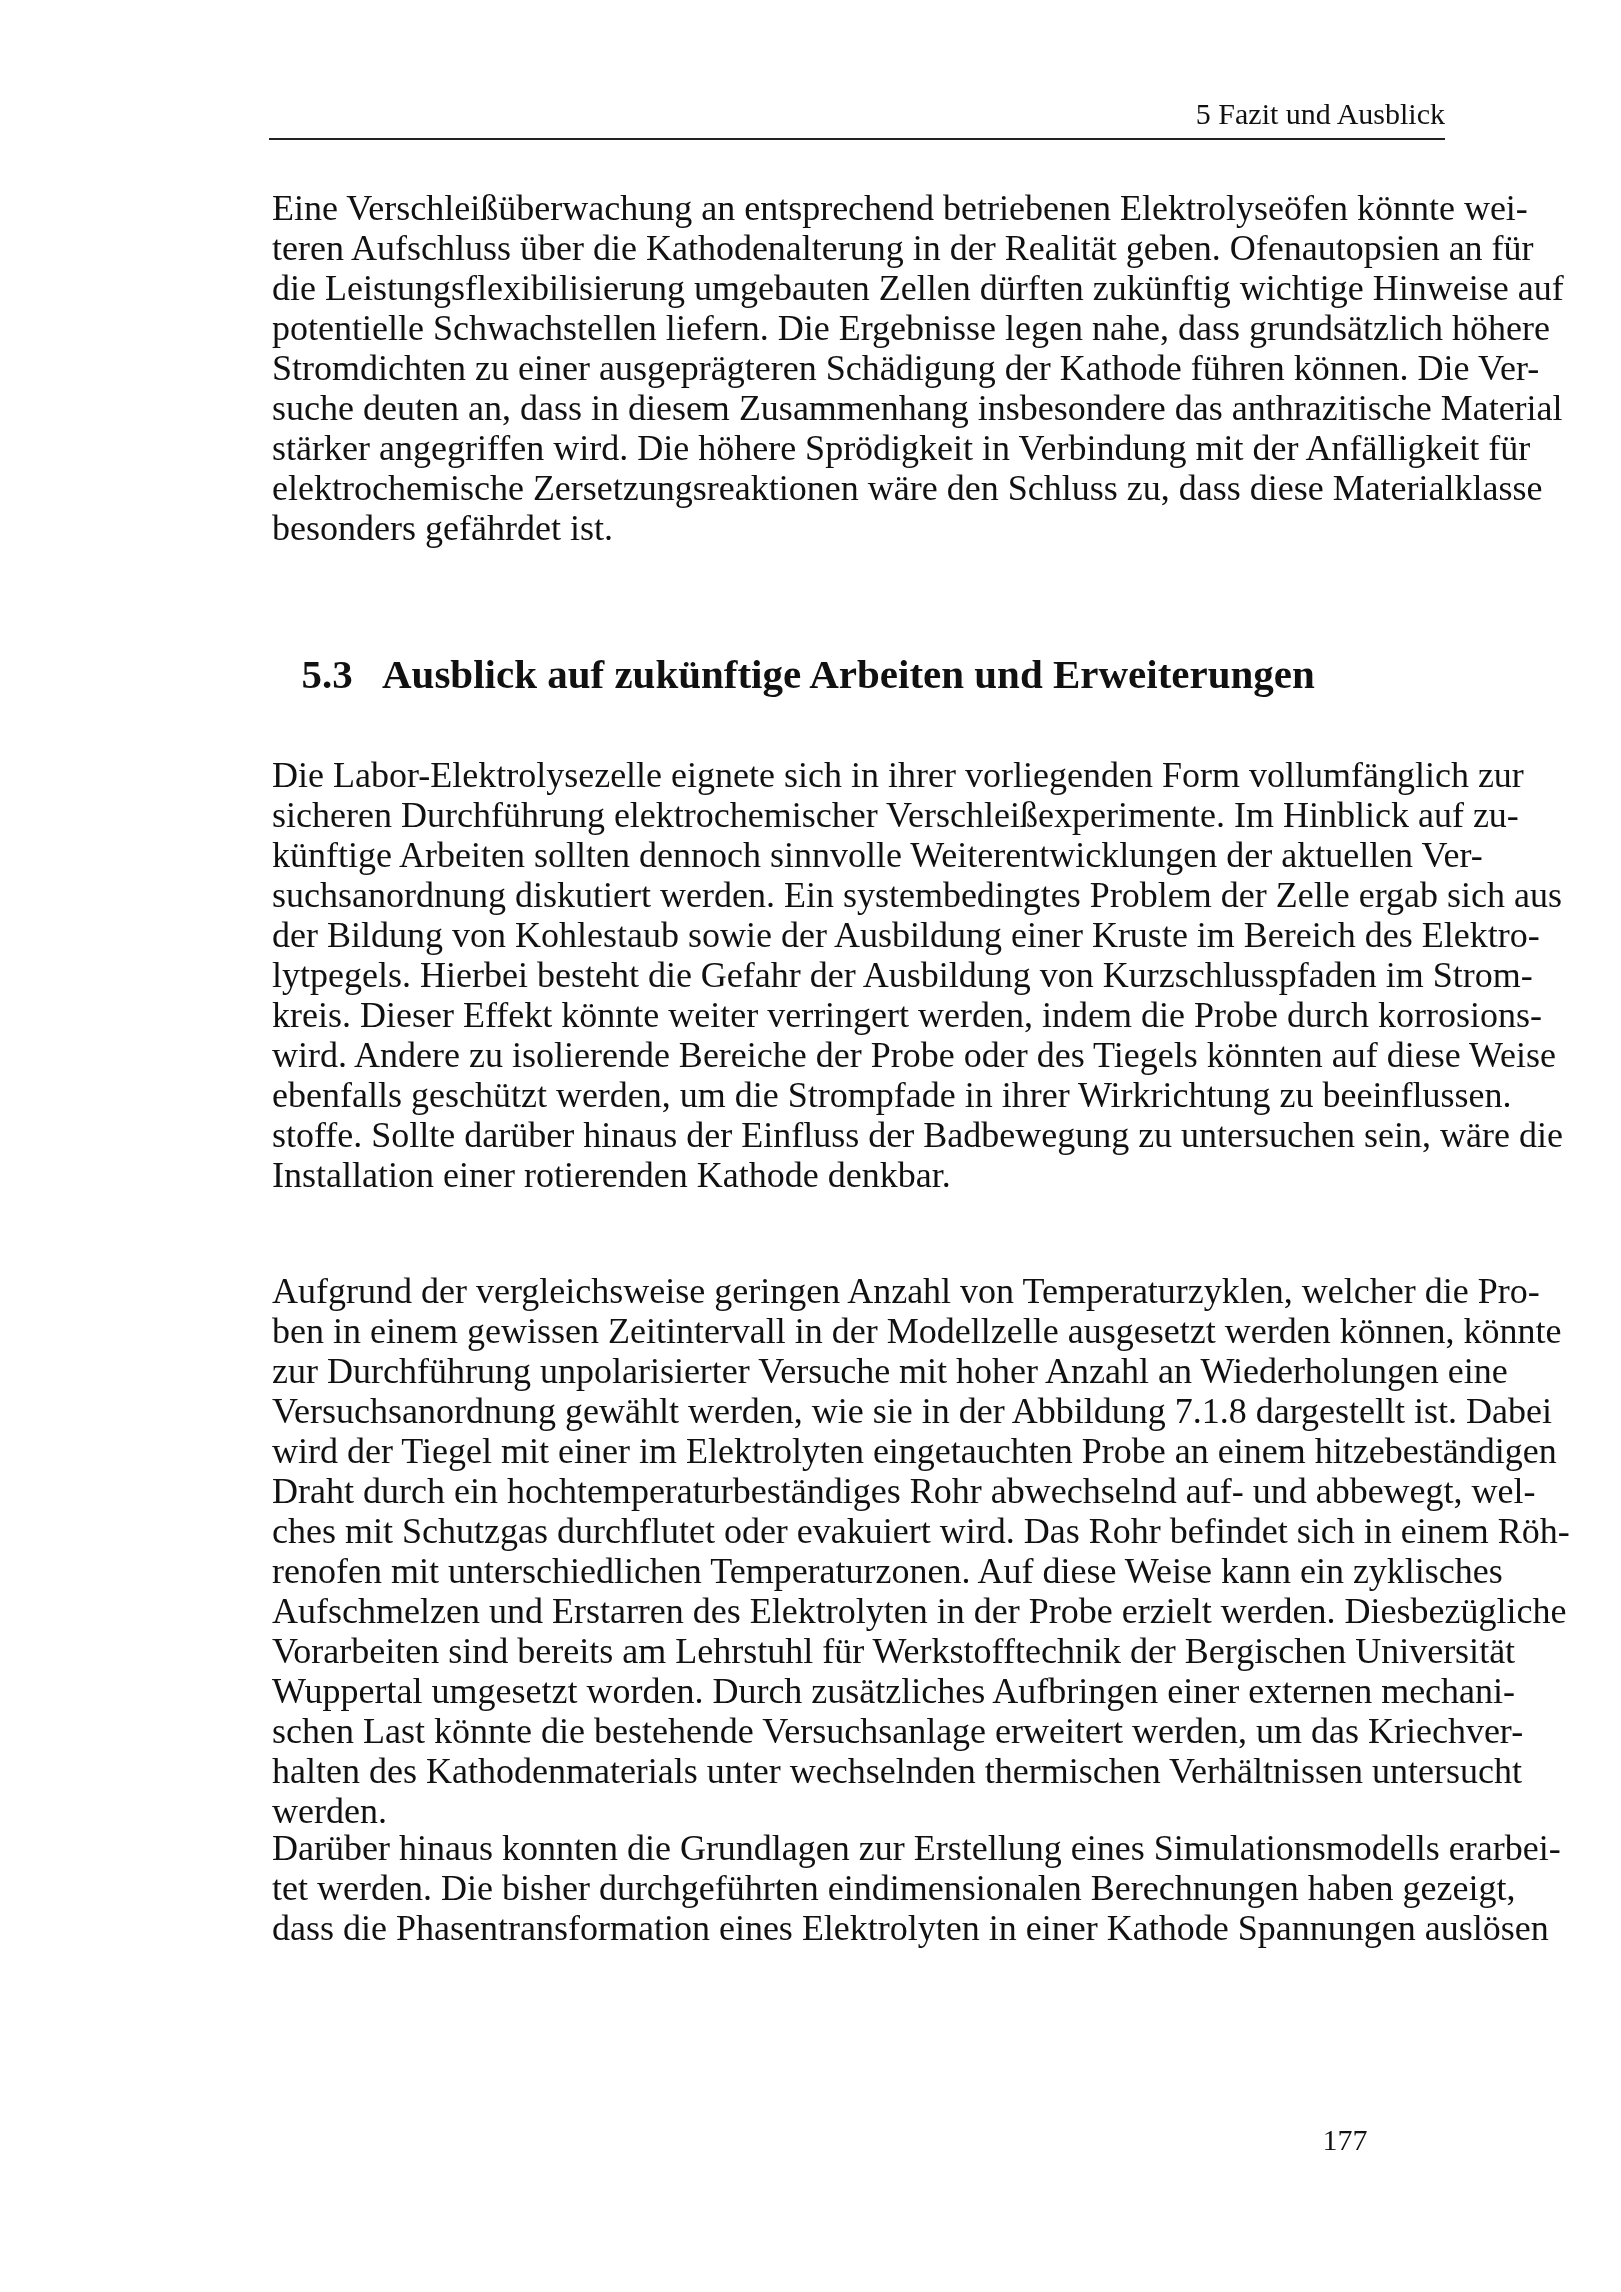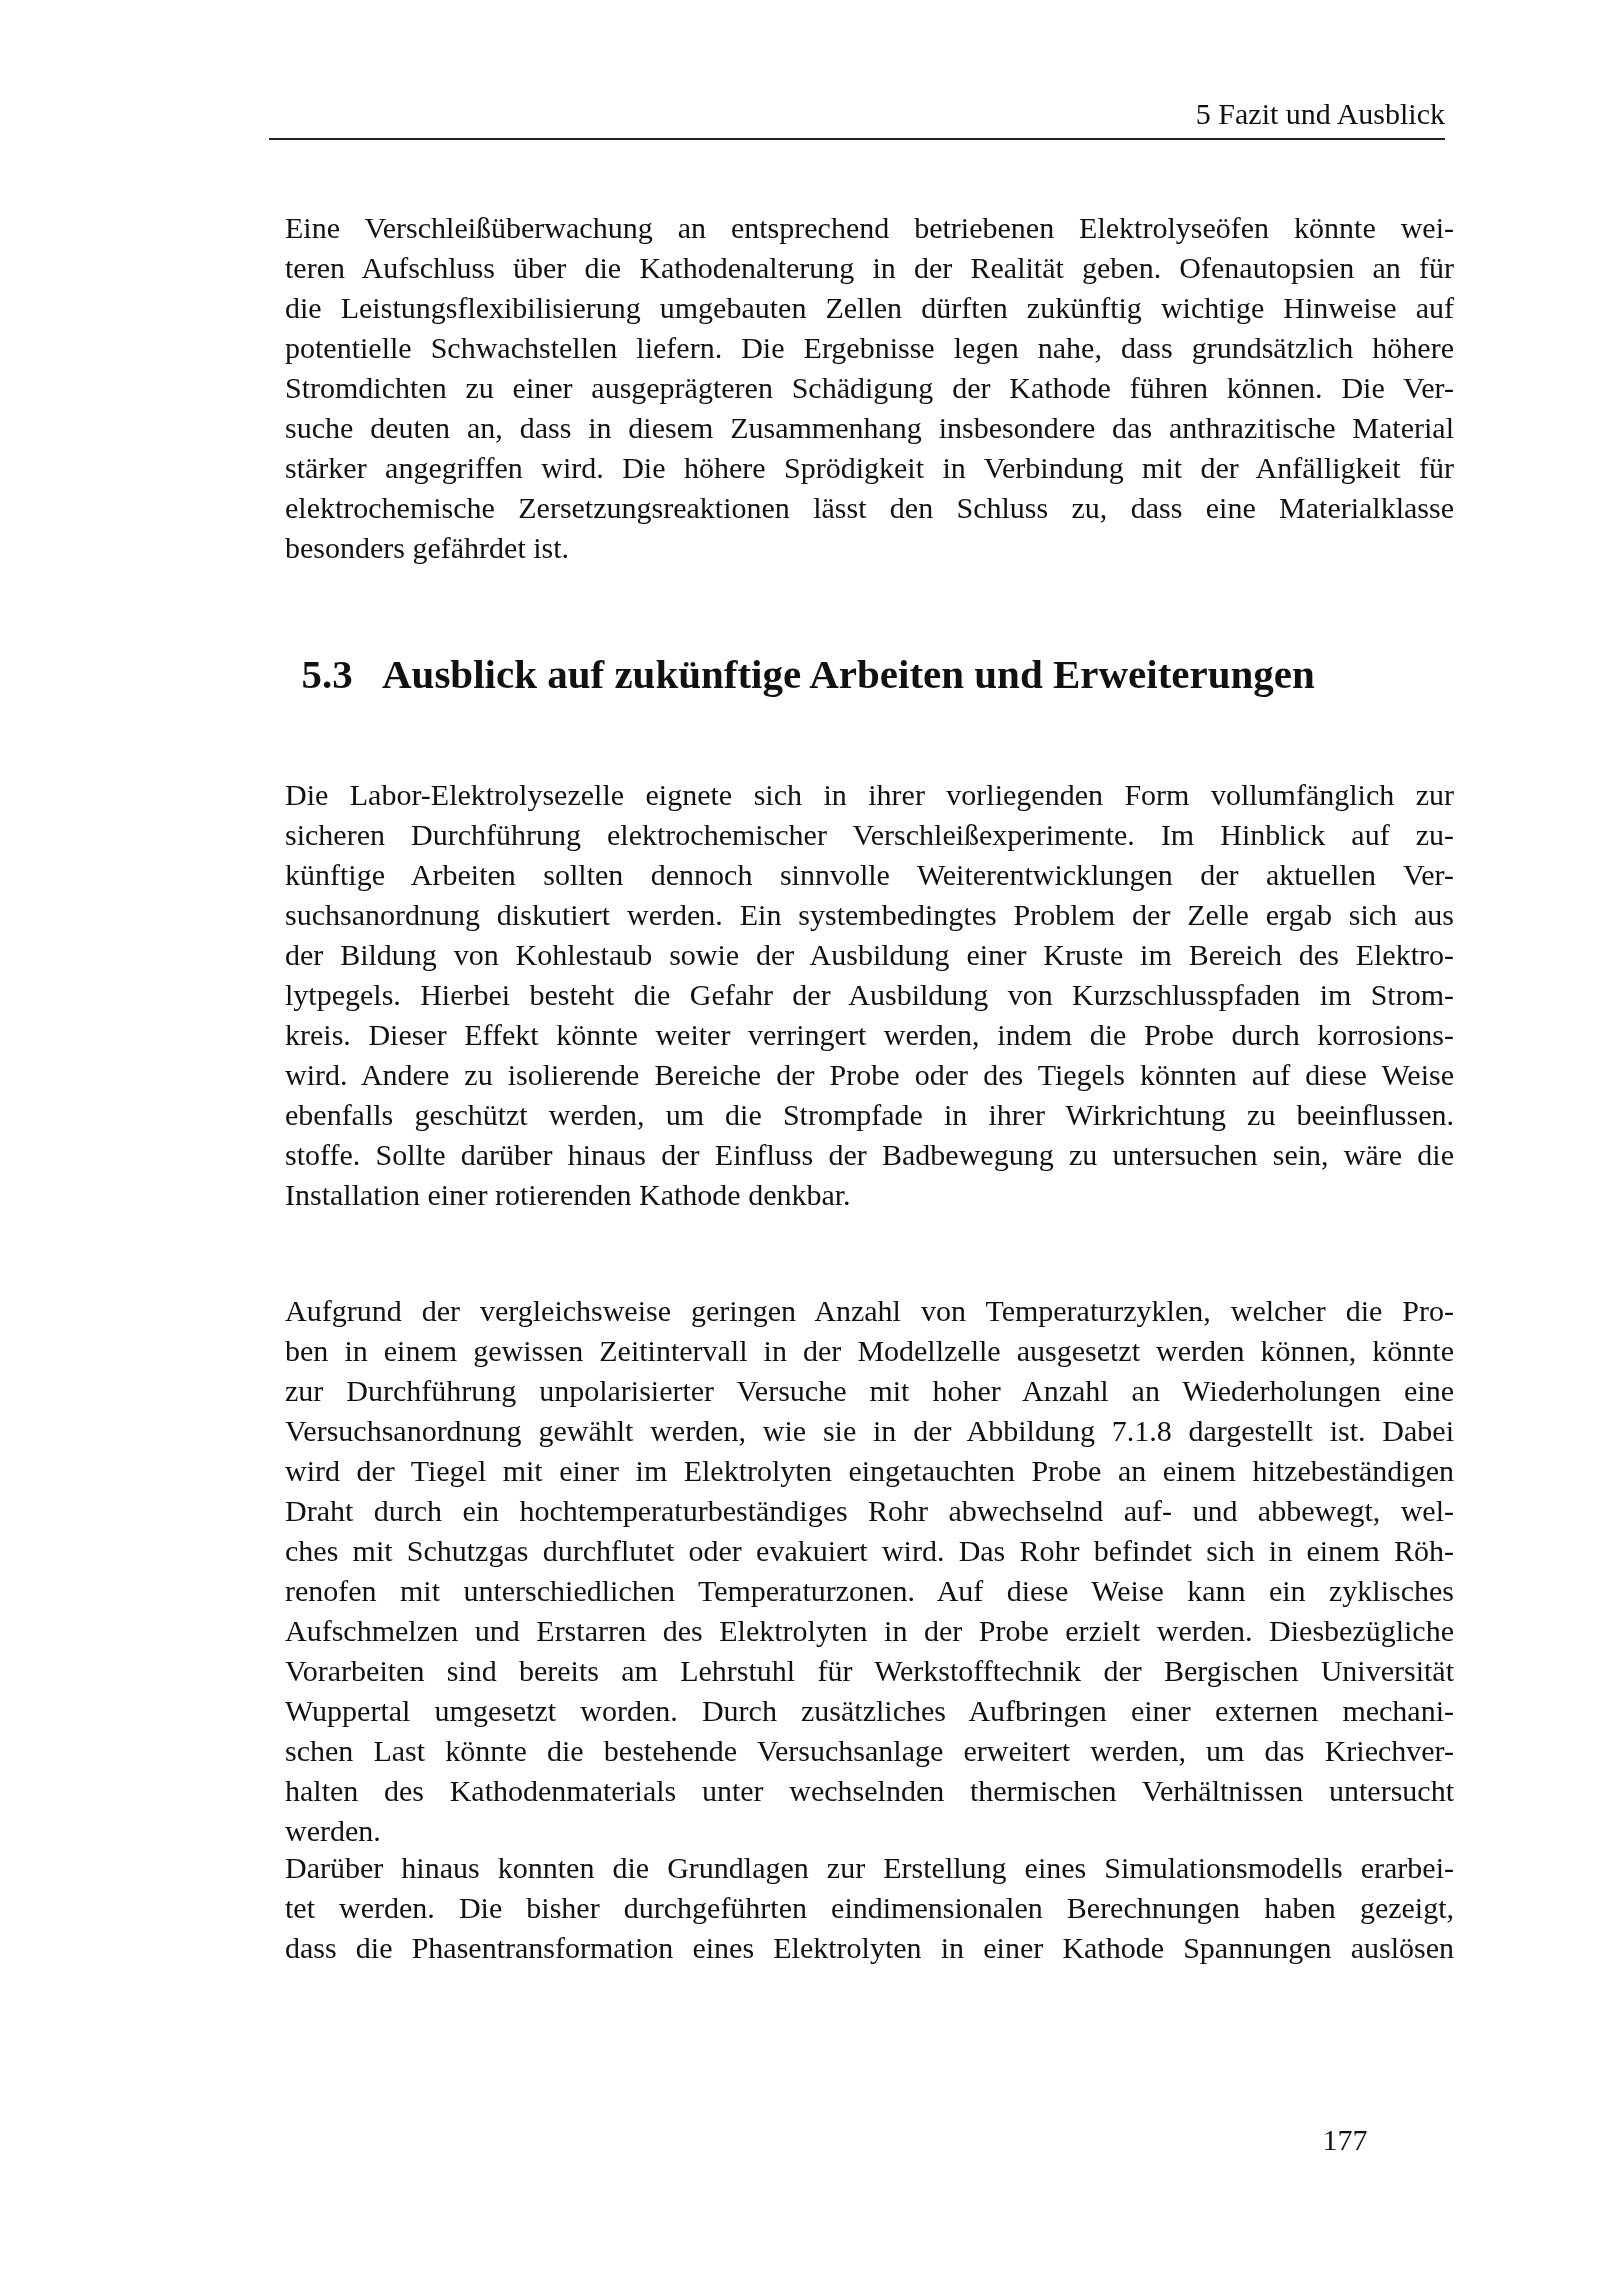--- a/index.html
+++ b/index.html
@@ -32,24 +32,23 @@
     .header-rule {
       position: absolute;
       left: 269px;
       top: 138px;
       width: 1176px;
       height: 0;
       border-top: 2px solid #222222;
     }
     .textblock {
       position: absolute;
-      left: 285px;
+      left: 272px;
       width: 1169px;
-      font-size: 30px;
-      margin-top: 20px;
+      font-size: 36px;
     }
     .line {
       display: block;
       height: 40px;
       line-height: 40px;
       white-space: nowrap;
       text-align: justify;
       text-align-last: justify;
       overflow: visible;
     }
@@ -90,21 +89,21 @@
   <div class="header-rule"></div>
 
   <div class="textblock" style="top:188px;">
     <span class="line">Eine Verschleißüberwachung an entsprechend betriebenen Elektrolyseöfen könnte wei-</span>
     <span class="line">teren Aufschluss über die Kathodenalterung in der Realität geben. Ofenautopsien an für</span>
     <span class="line">die Leistungsflexibilisierung umgebauten Zellen dürften zukünftig wichtige Hinweise auf</span>
     <span class="line">potentielle Schwachstellen liefern. Die Ergebnisse legen nahe, dass grundsätzlich höhere</span>
     <span class="line">Stromdichten zu einer ausgeprägteren Schädigung der Kathode führen können. Die Ver-</span>
     <span class="line">suche deuten an, dass in diesem Zusammenhang insbesondere das anthrazitische Material</span>
     <span class="line">stärker angegriffen wird. Die höhere Sprödigkeit in Verbindung mit der Anfälligkeit für</span>
-    <span class="line">elektrochemische Zersetzungsreaktionen lässt den Schluss zu, dass eine Materialklasse</span>
+    <span class="line">elektrochemische Zersetzungsreaktionen wäre den Schluss zu, dass diese Materialklasse</span>
     <span class="line last">besonders gefährdet ist.</span>
   </div>
 
   <div class="section-heading">
     <span class="num">5.3</span><span>Ausblick auf zukünftige Arbeiten und Erweiterungen</span>
   </div>
 
   <div class="textblock" style="top:755px;">
     <span class="line">Die Labor-Elektrolysezelle eignete sich in ihrer vorliegenden Form vollumfänglich zur</span>
     <span class="line">sicheren Durchführung elektrochemischer Verschleißexperimente. Im Hinblick auf zu-</span>

